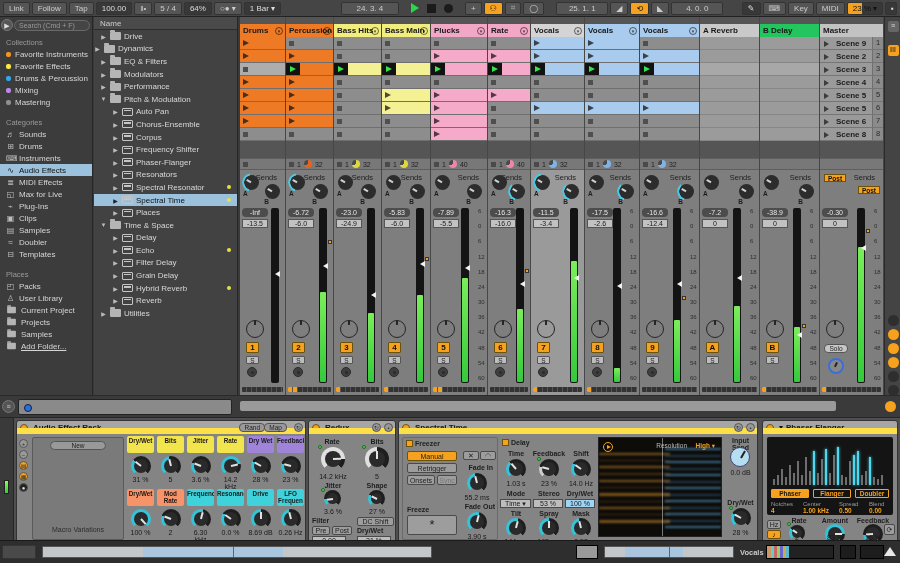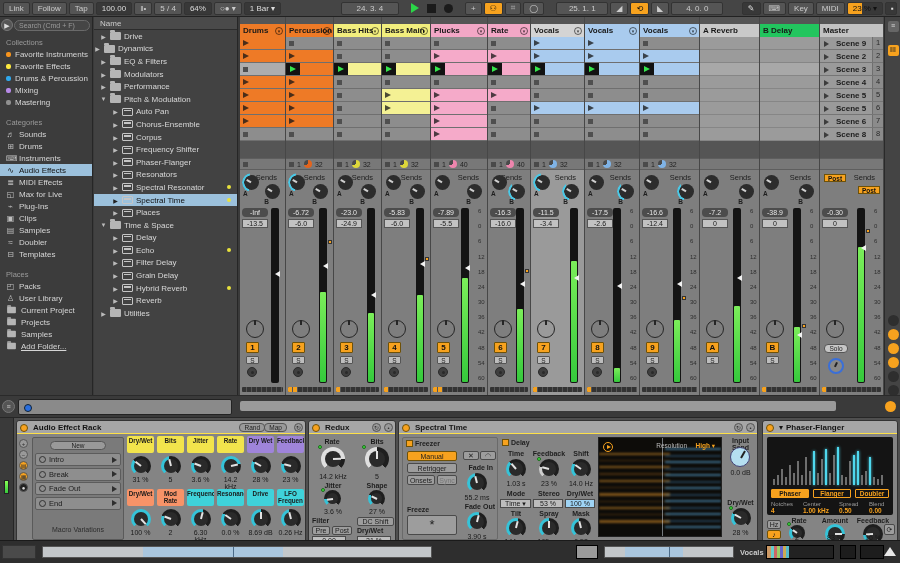--- a/index.html
+++ b/index.html
@@ -93,21 +93,21 @@
 #inforow{position:absolute;left:0;top:395px;width:900px;height:22px;background:#3a3a3a;border-top:1px solid #2a2a2a}
 .infobox{position:absolute;left:18px;top:3px;width:214px;height:16px;background:#8a8a8a;border:1px solid #222;border-radius:2px}
 .infoblue{position:absolute;left:5px;top:4px;width:8px;height:8px;border-radius:50%;background:#2a6fe0;border:1px solid #123}
 .hscroll{position:absolute;left:240px;top:5px;width:596px;height:10px;background:#9a9a9a;border-radius:2px}
 .lcirc{position:absolute;left:2px;top:4px;width:13px;height:13px;border-radius:50%;background:#555;border:1px solid #777;color:#ccc;font-size:7px;text-align:center;line-height:12px}
 
 #devices{position:absolute;left:0;top:417px;width:900px;height:123px;background:#4f4f4f;border-top:1px solid #262626}
 #devstrip{position:absolute;left:0;top:0;width:14px;height:123px;background:#3a3a3a;border-right:1px solid #262626}
 #devstrip .gm{position:absolute;left:4px;top:62px;width:5px;height:14px;background:linear-gradient(to top,#35c93c,#8f5);border:1px solid #222}
 .device{position:absolute;top:2px;height:121px;background:#848484;border:1px solid #333;border-radius:3px 3px 0 0}
-.dtitle{position:absolute;left:0;top:0;width:100%;height:13px;background:#a6a6a6;border-bottom:1px solid #fde047;border-radius:3px 3px 0 0;color:#141414;font-size:8px;font-weight:bold;padding:2px 4px 0 16px;white-space:nowrap;overflow:hidden}
+.dtitle{position:absolute;left:0;top:0;width:100%;height:13px;background:#a6a6a6;border-bottom:6px solid #fde047;border-radius:3px 3px 0 0;color:#141414;font-size:8px;font-weight:bold;padding:2px 4px 0 16px;white-space:nowrap;overflow:hidden}
 .dled{position:absolute;left:3px;top:2.5px;width:8px;height:8px;border-radius:50%;background:#f7a21e;border:1px solid #6e5108}
 .dico{position:absolute;top:2px;width:9px;height:9px;border:1px solid #555;border-radius:50%;font-size:6px;line-height:8px;text-align:center;color:#333;background:#999}
 .chip{background:#999;border:1px solid #555;border-radius:4px;color:#222;font-size:6.5px;padding:0 4px;height:9px;line-height:8px;display:inline-block}
 .dk{position:relative;width:20px;height:20px;border-radius:50%}
 .dk .ring{position:absolute;inset:0;border-radius:50%;background:conic-gradient(from 222deg,var(--ac,#35c3d8) 0 var(--arc,90deg),#1e1e1e var(--arc,90deg) 276deg,transparent 276deg)}
 .dk .face{position:absolute;inset:3px;border-radius:50%;background:#2a2a2a}
 .dk .ptr{position:absolute;left:calc(50% - 1px);top:3px;width:2px;height:7px;background:#e2e2e2;transform-origin:50% 7px;transform:rotate(var(--rot,0deg))}
 .dlab{font-size:7px;color:#1e1e1e;font-weight:bold;text-align:center}
 .dval{font-size:7px;color:#1a1a1a;text-align:center}
 .gled{position:absolute;width:4px;height:4px;border-radius:50%;background:#3fdc3f;border:1px solid #1e6e1e}
@@ -1176,42 +1176,20 @@
       <span class="dico" style="right:2px">↻</span>
       <div style="position:absolute;left:2px;top:16px;width:11px">
         <div class="dico" style="position:static;margin:2px 0">+</div>
         <div class="dico" style="position:static;margin:2px 0">−</div>
         <div class="dico" style="position:static;margin:2px 0;background:#f7a21e">▤</div>
         <div class="dico" style="position:static;margin:2px 0;background:#f7a21e">▦</div>
         <div class="dico" style="position:static;margin:2px 0;background:#222;color:#ddd">●</div>
       </div>
       <div style="position:absolute;left:15px;top:16px;width:92px;height:103px;background:#7a7a7a;border:1px solid #5a5a5a;border-radius:2px">
         <div class="chip" style="display:block;width:56px;margin:3px auto;text-align:center;border-radius:6px">New</div>
-        <div id="varlist">
-            <div class="vrow">
-              <span class="vcam"></span>
-              <span>Intro</span>
-              <span class="vtr"></span>
-            </div>
-            <div class="vrow">
-              <span class="vcam"></span>
-              <span>Break</span>
-              <span class="vtr"></span>
-            </div>
-            <div class="vrow">
-              <span class="vcam"></span>
-              <span>Fade Out</span>
-              <span class="vtr"></span>
-            </div>
-            <div class="vrow">
-              <span class="vcam"></span>
-              <span>End</span>
-              <span class="vtr"></span>
-            </div>
-          </div>
         <div class="dlab" style="position:absolute;bottom:6px;width:100%;font-weight:normal;color:#2c2c2c">Macro Variations</div>
       </div>
       <div id="macros" style="position:absolute;left:110px;top:15px;width:178px;height:105px">
           <div class="mcell" style="left:0px;top:0px">
       <div class="mlabel" style="background:#f2e44c">Dry/Wet</div>
       <div class="dk" style="margin:3px auto 0;--arc:86deg;--rot:-52deg">
               <i class="ring"></i>
               <i class="face"></i>
               <i class="ptr"></i>
             </div>

